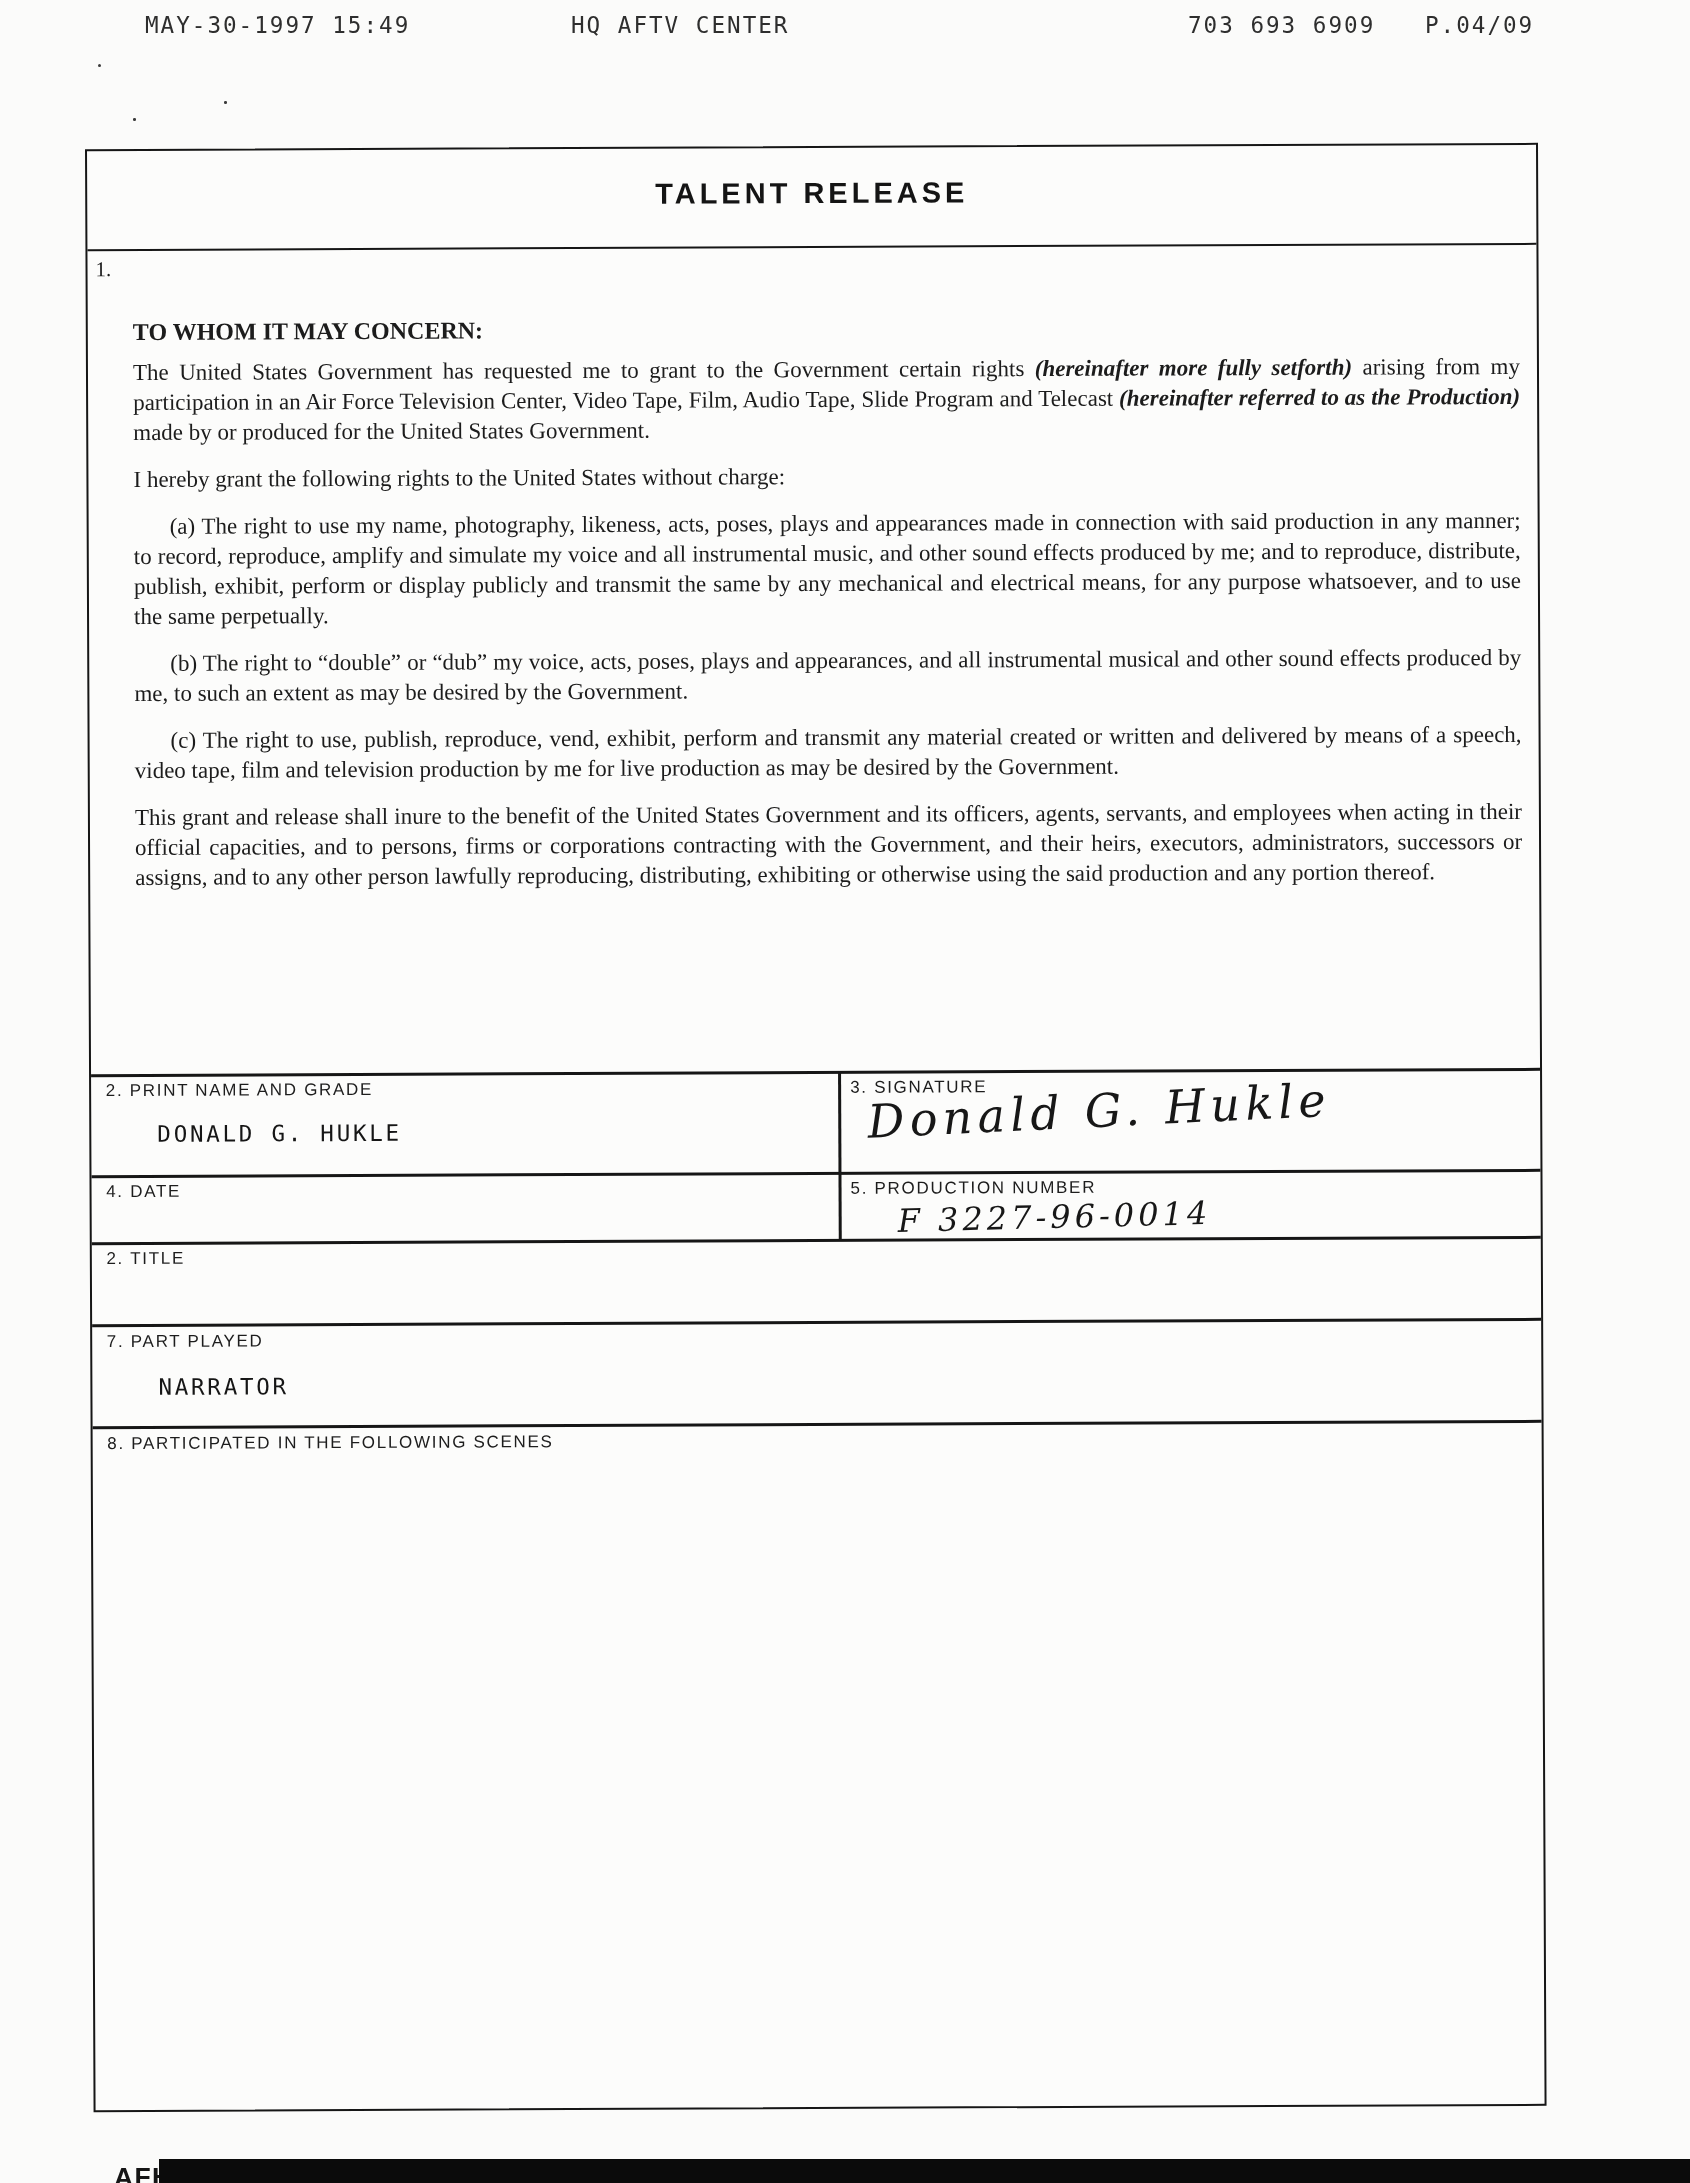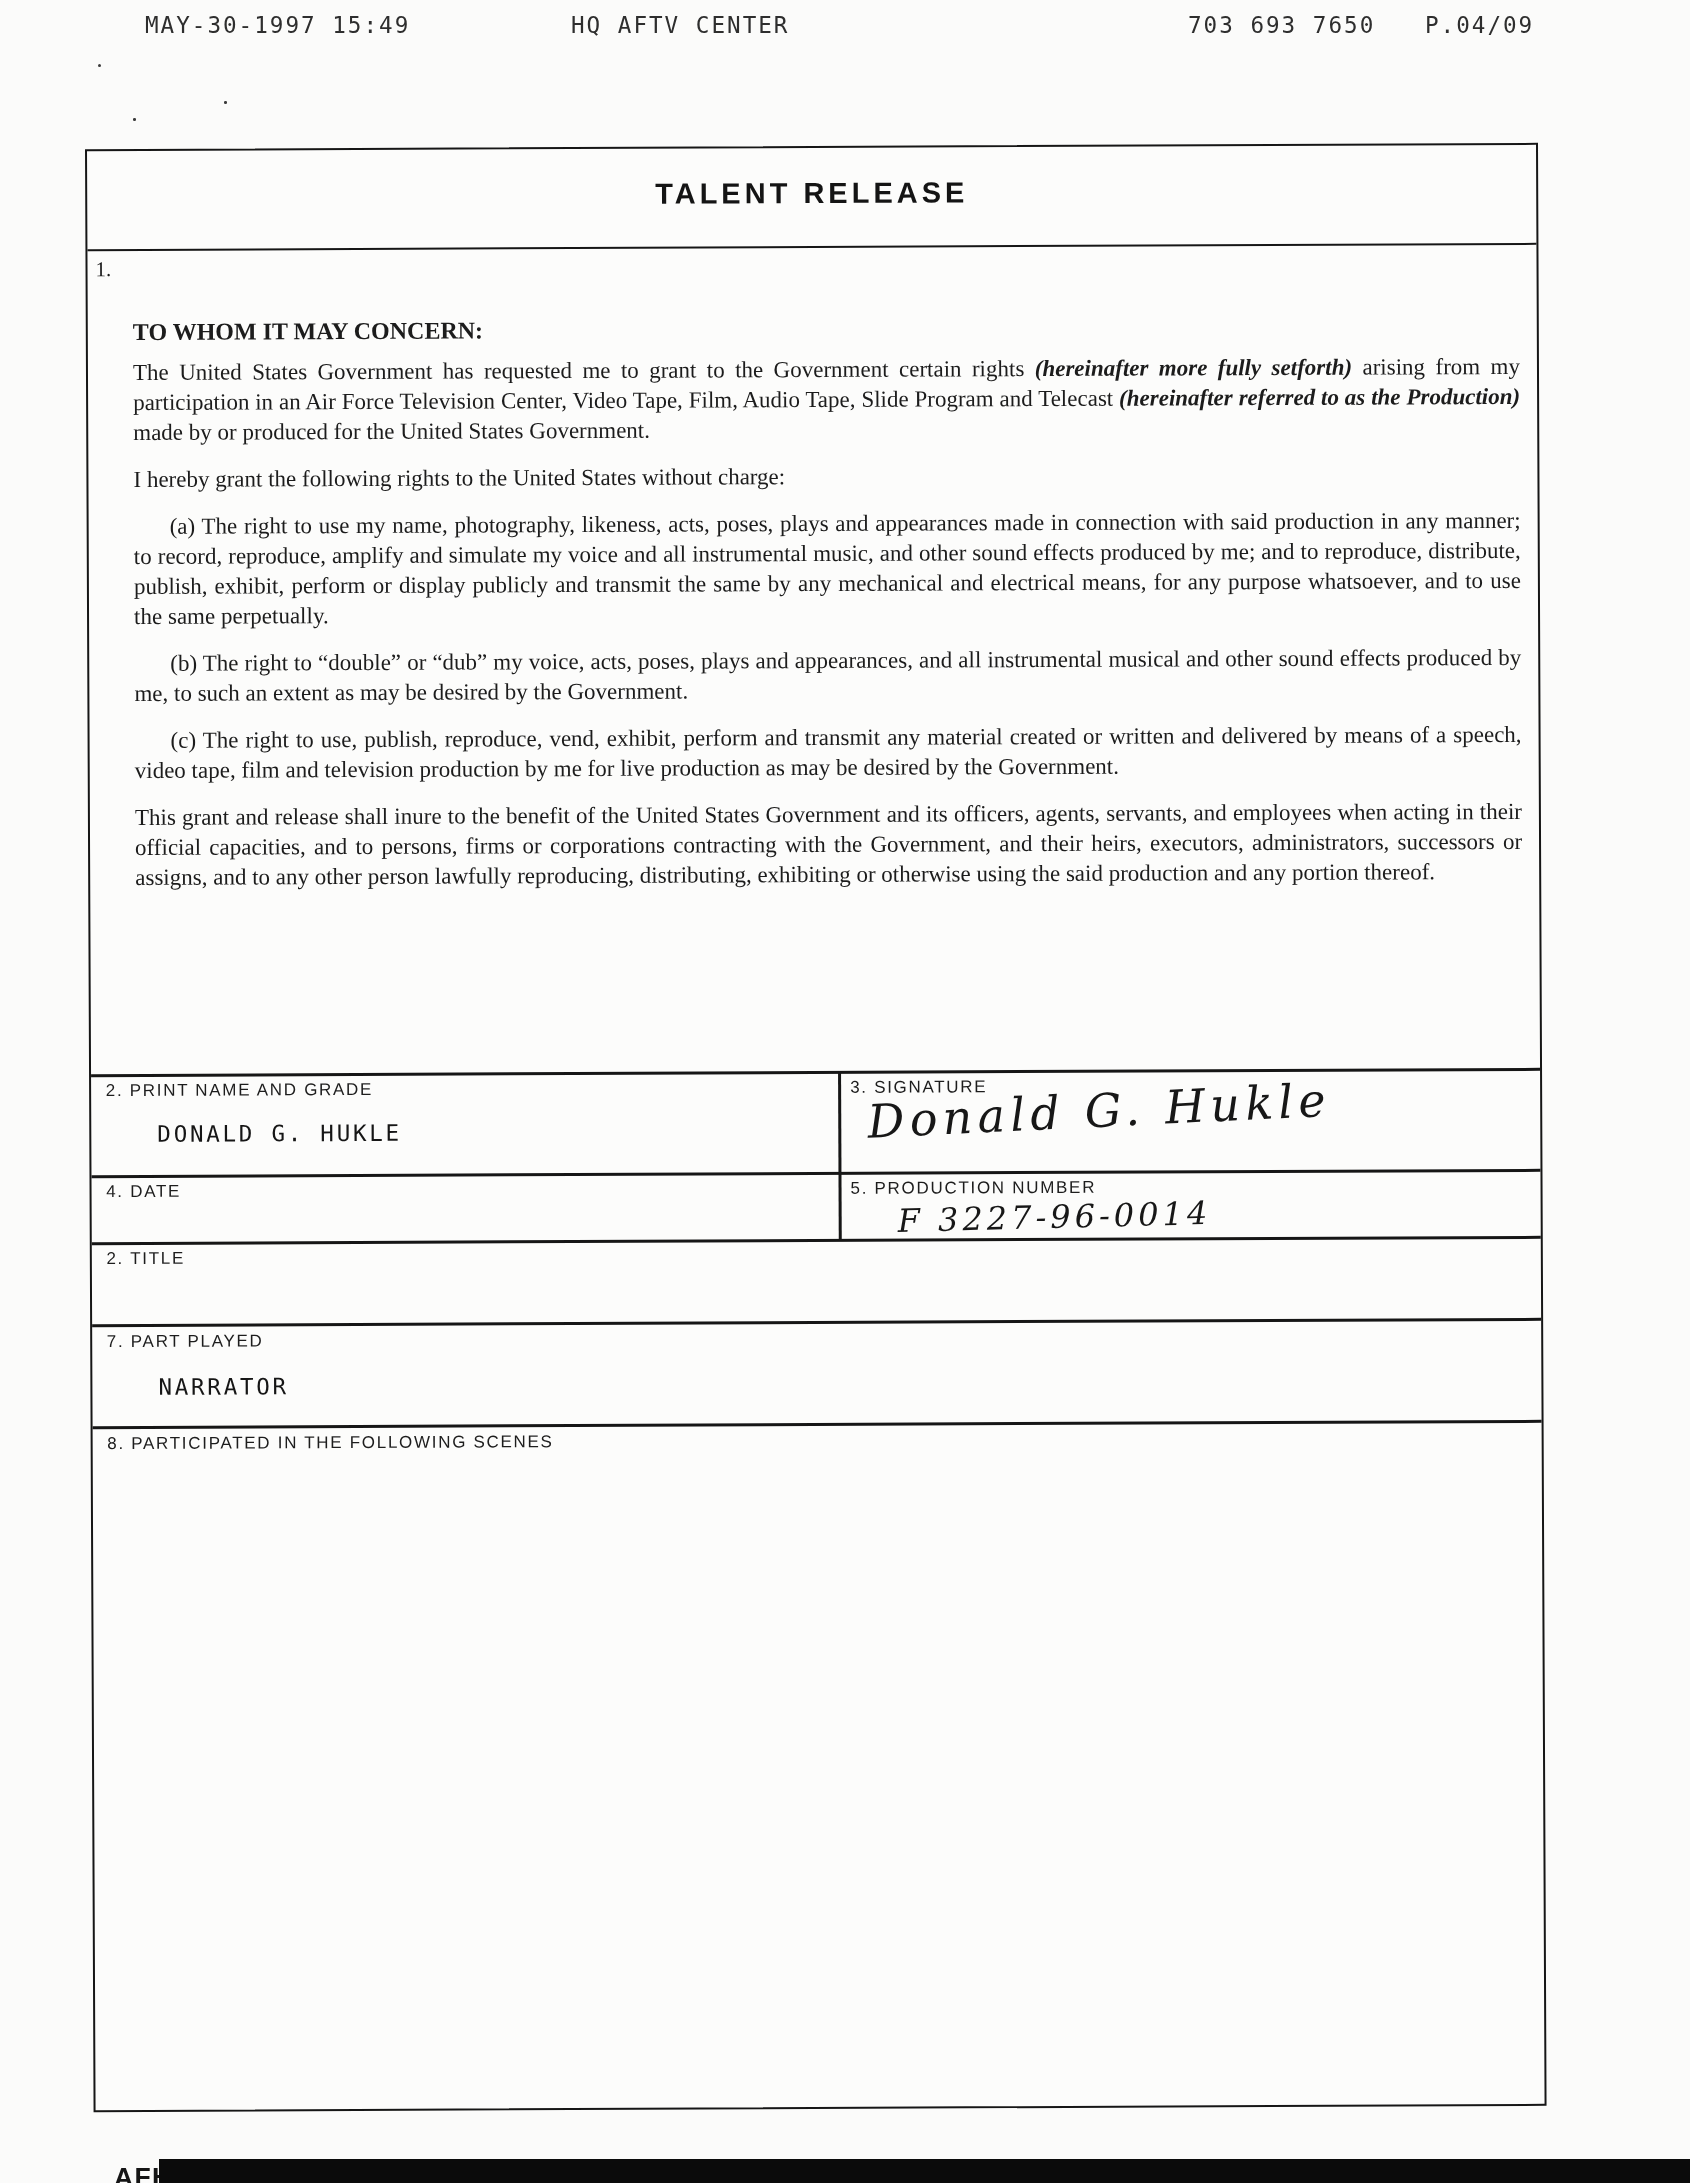--- a/index.html
+++ b/index.html
@@ -80,21 +80,21 @@
   .black-bar { position:absolute; left:159px; top:2159px; width:1532px; height:24.6px; background:#0b0b0b; }
 </style>
 </head>
 <body>
 
 <div class="page">
 
   <div class="fax-header">
     <span class="fh" style="left:137px">MAY-30-1997  15:49</span>
     <span class="fh" style="left:563px">HQ AFTV CENTER</span>
-    <span class="fh" style="left:1180px">703 693 7650</span>
+    <span class="fh" style="left:1180px">703 693 6909</span>
     <span class="fh" style="left:1417px">P.04/09</span>
   </div>
 
   <div class="speck" style="left:98px; top:64px;  width:3.3px; height:3.3px;"></div>
   <div class="speck" style="left:133px; top:118px; width:2.7px; height:2.7px;"></div>
   <div class="speck" style="left:224px; top:101px; width:2.7px; height:2.7px;"></div>
   <div class="speck" style="left:908px; top:961px; width:3.3px; height:3.3px;"></div>
 
   <div class="doc">
 

